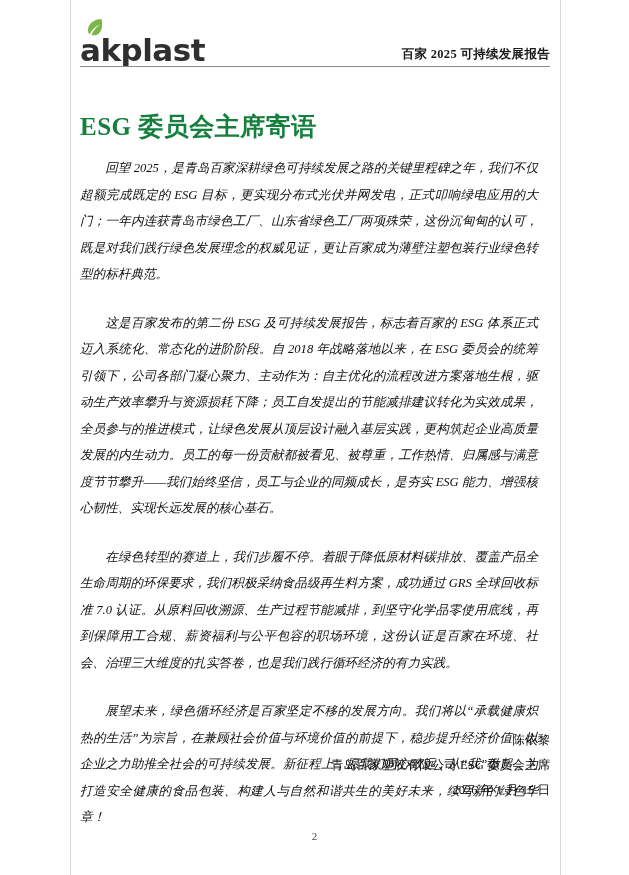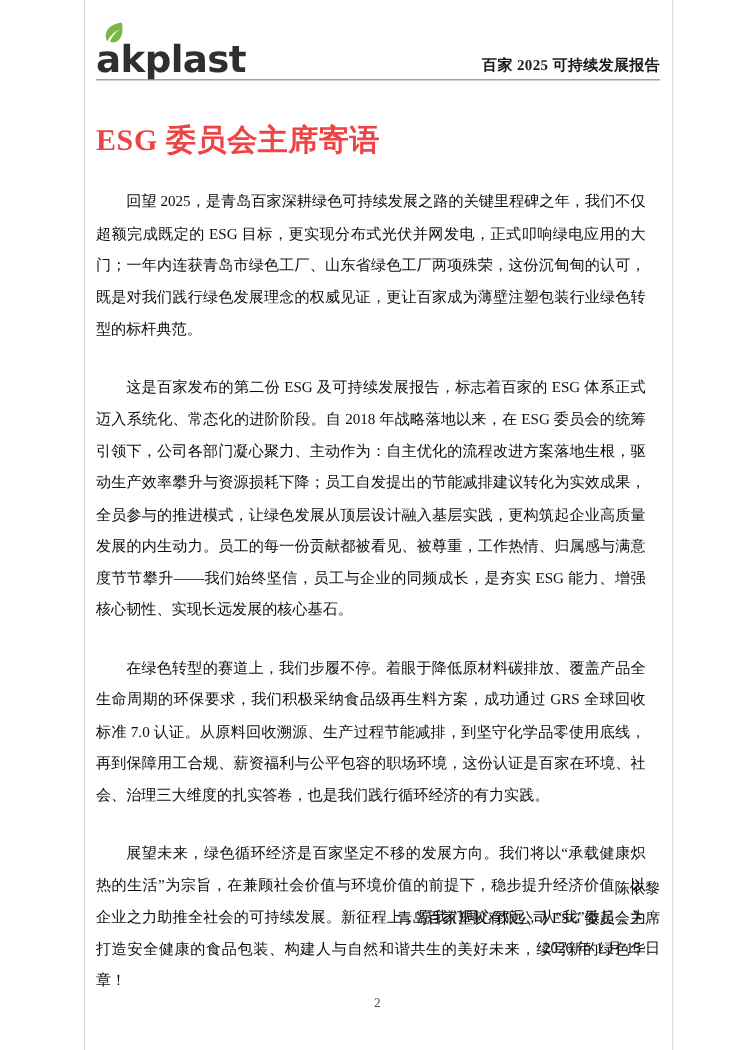--- a/index.html
+++ b/index.html
@@ -88,42 +88,43 @@
     right: 0;
     top: 42px;
     height: 1px;
     background: #8a8a8a;
   }
 
   
   .doc-title {
     position: absolute;
     left: 80px;
-    top: 100px;
+    top: 110px;
     font-size: 25px;
     font-weight: bold;
     letter-spacing: 0.5px;
-    color: #ef4444;
+    color: #15803d;
   }
 
   
   .content {
     position: absolute;
     left: 80px;
     top: 155px;
     width: 470px;
   }
   .para {
     font-size: 12.6px;
     line-height: 26.5px;
     text-align: justify;
     text-justify: inter-ideograph;
     margin: 0 12px 22px 0;
     text-indent: 2em;
     color: #0d0d0d;
+    font-style: italic;
   }
 
   
   .signature {
     position: absolute;
     left: 80px;
     top: 728px;
     width: 470px;
     text-align: right;
     font-size: 12.6px;

